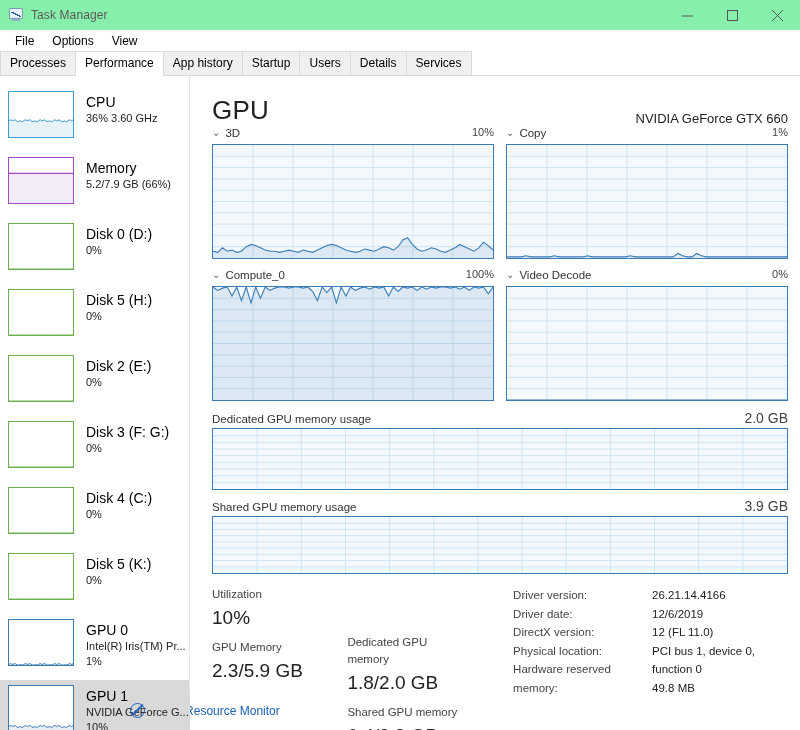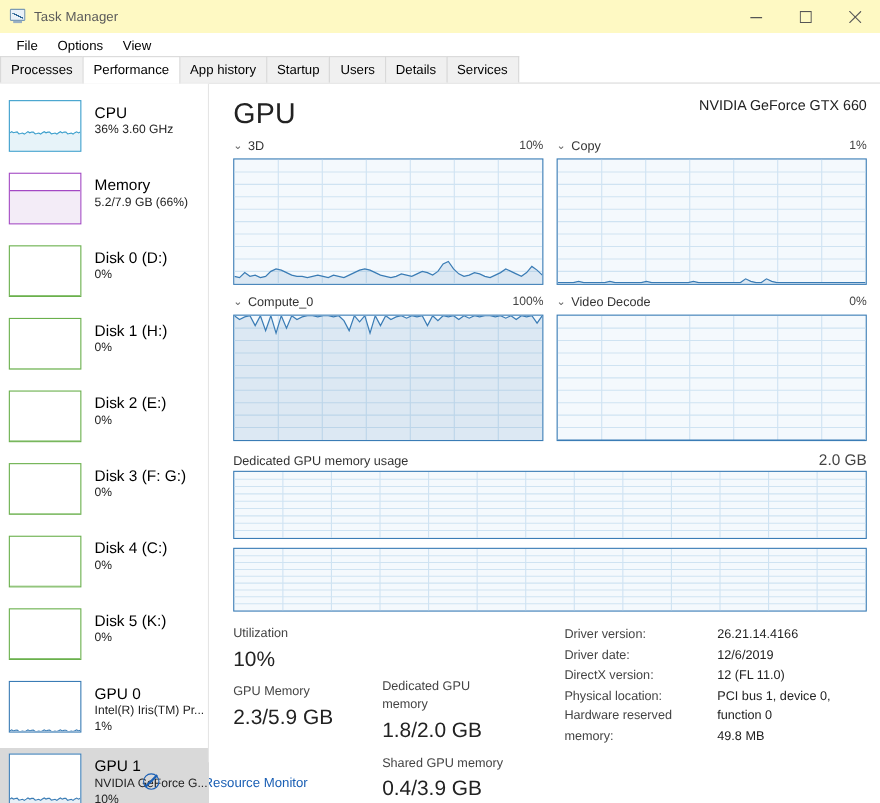--- a/index.html
+++ b/index.html
@@ -8,21 +8,21 @@
     font-family: "Liberation Sans", sans-serif;
     background: #ffffff;
     overflow: hidden;
     -webkit-font-smoothing: antialiased;
   }
   #app { position: relative; width: 800px; height: 730px; background: #fff; }
 
   
   .titlebar {
     height: 30px; display: flex; align-items: center;
-    background: #fef9c3; position: relative; text-align: center;
+    background: #86efac; position: relative; text-align: center;
   }
   .tb-icon { width: 16px; height: 14px; margin-left: 8px; margin-right: 7px; position: relative; flex: none; }
   .tb-icon .scr { position:absolute; left:1px; top:0px; width:14px; height:11px; background:#e8f0f8; border:1px solid #7a9ab5; border-radius:1px; }
   .tb-icon .wave { position:absolute; left:3px; top:4px; width:10px; height:5px;
      background: linear-gradient(to top right, transparent 45%, #2a6496 45%, #2a6496 60%, transparent 60%); }
   .tb-icon .base { position:absolute; left:4px; top:11px; width:8px; height:2px; background:#9ab0c4; }
   .tb-title { font-size: 12px; color: #5a5a5a; letter-spacing: .1px; }
   .winbtns { position: absolute; right: 0; top: 0; display: flex; height: 30px; }
   .winbtn { width: 45px; height: 30px; display: flex; align-items: center; justify-content: center; }
   .winbtn svg { display: block; }
@@ -50,21 +50,21 @@
   .mini {
     width: 66px; height: 47px; flex: none; background: #fff; position: relative; overflow: hidden;
   }
   .mini svg { display:block; width:100%; height:100%; }
   .side-text { padding-left: 12px; padding-top: 2px; min-width: 0; }
   .side-title { font-size: 14px; color: #000; line-height: 18px; white-space: nowrap; }
   .side-sub { font-size: 11px; color: #222; line-height: 15px; white-space: nowrap; }
 
   
   .main { flex: 1; padding: 12px 12px 0 22px; position: relative; }
-  .main-head { display: flex; align-items: flex-start; justify-content: space-between; height: 38px; }
+  .main-head { display: flex; align-items: flex-end; justify-content: space-between; height: 38px; }
   .main-title { font-size: 26px; color: #222; font-weight: normal; letter-spacing: .2px; }
   .main-device { font-size: 13px; color: #222; }
 
   .grid2 { display: flex; gap: 12px; }
   .gcell { flex: 1; }
   .glabel { display: flex; align-items: baseline; justify-content: space-between; height: 18px; }
   .glabel .lt { font-size: 11.5px; color: #333; display: flex; align-items: center; gap: 5px; }
   .chev { color: #666; font-size: 10px; line-height: 10px; }
   .glabel .rt { font-size: 11px; color: #444; }
   .graph { border: 1px solid #3a7cb5; background: #f4f9fd; position: relative; overflow: hidden; }
@@ -181,21 +181,21 @@
             <div class="side-sub">0%</div>
           </div>
         </div>
         <div class="side-item">
           <div class="mini" style="border: 1px solid rgb(106, 176, 76);">
             <svg viewBox="0 0 64 45" preserveAspectRatio="none">
               <polyline points="0.0,45.0 1.6,45.0 3.3,45.0 4.9,45.0 6.6,45.0 8.2,45.0 9.8,45.0 11.5,45.0 13.1,45.0 14.8,45.0 16.4,45.0 18.1,45.0 19.7,45.0 21.3,45.0 23.0,45.0 24.6,45.0 26.3,45.0 27.9,45.0 29.5,45.0 31.2,45.0 32.8,45.0 34.5,45.0 36.1,45.0 37.7,45.0 39.4,45.0 41.0,45.0 42.7,45.0 44.3,45.0 45.9,45.0 47.6,45.0 49.2,45.0 50.9,45.0 52.5,45.0 54.2,45.0 55.8,45.0 57.4,45.0 59.1,45.0 60.7,45.0 62.4,45.0 64.0,45.0" fill="none" stroke="#6ab04c" stroke-width="1"></polyline>
             </svg>
           </div>
           <div class="side-text">
-            <div class="side-title">Disk 1 (H:)</div>
+            <div class="side-title">Disk 5 (H:)</div>
             <div class="side-sub">0%</div>
           </div>
         </div>
         <div class="side-item">
           <div class="mini" style="border: 1px solid rgb(106, 176, 76);">
             <svg viewBox="0 0 64 45" preserveAspectRatio="none">
               <polyline points="0.0,45.0 1.6,45.0 3.3,45.0 4.9,45.0 6.6,45.0 8.2,45.0 9.8,45.0 11.5,45.0 13.1,45.0 14.8,45.0 16.4,45.0 18.1,45.0 19.7,45.0 21.3,45.0 23.0,45.0 24.6,45.0 26.3,45.0 27.9,45.0 29.5,45.0 31.2,45.0 32.8,45.0 34.5,45.0 36.1,45.0 37.7,45.0 39.4,45.0 41.0,45.0 42.7,45.0 44.3,45.0 45.9,45.0 47.6,45.0 49.2,45.0 50.9,45.0 52.5,45.0 54.2,45.0 55.8,45.0 57.4,45.0 59.1,45.0 60.7,45.0 62.4,45.0 64.0,45.0" fill="none" stroke="#6ab04c" stroke-width="1"></polyline>
             </svg>
           </div>
           <div class="side-text">
@@ -420,20 +420,24 @@
               <line x1="0" y1="27.56" x2="578" y2="27.56" stroke="#cfe3f2" stroke-width="1"></line>
               <line x1="0" y1="34.44" x2="578" y2="34.44" stroke="#cfe3f2" stroke-width="1"></line>
               <line x1="0" y1="41.33" x2="578" y2="41.33" stroke="#cfe3f2" stroke-width="1"></line>
               <line x1="0" y1="48.22" x2="578" y2="48.22" stroke="#cfe3f2" stroke-width="1"></line>
               <line x1="0" y1="55.11" x2="578" y2="55.11" stroke="#cfe3f2" stroke-width="1"></line>
             </svg>
           </div>
       </div>
 
       <div style="margin-top:8px">
+        <div class="wide-label">
+          <div class="lt">Shared GPU memory usage</div>
+          <div class="rt">3.9 GB</div>
+        </div>
         <div class="graph" id="g-shr" style="height:58px">
             <svg viewBox="0 0 578 58" preserveAspectRatio="none">
               <line x1="44.46" y1="0" x2="44.46" y2="58" stroke="#cfe3f2" stroke-width="1"></line>
               <line x1="88.92" y1="0" x2="88.92" y2="58" stroke="#cfe3f2" stroke-width="1"></line>
               <line x1="133.38" y1="0" x2="133.38" y2="58" stroke="#cfe3f2" stroke-width="1"></line>
               <line x1="177.85" y1="0" x2="177.85" y2="58" stroke="#cfe3f2" stroke-width="1"></line>
               <line x1="222.31" y1="0" x2="222.31" y2="58" stroke="#cfe3f2" stroke-width="1"></line>
               <line x1="266.77" y1="0" x2="266.77" y2="58" stroke="#cfe3f2" stroke-width="1"></line>
               <line x1="311.23" y1="0" x2="311.23" y2="58" stroke="#cfe3f2" stroke-width="1"></line>
               <line x1="355.69" y1="0" x2="355.69" y2="58" stroke="#cfe3f2" stroke-width="1"></line>

